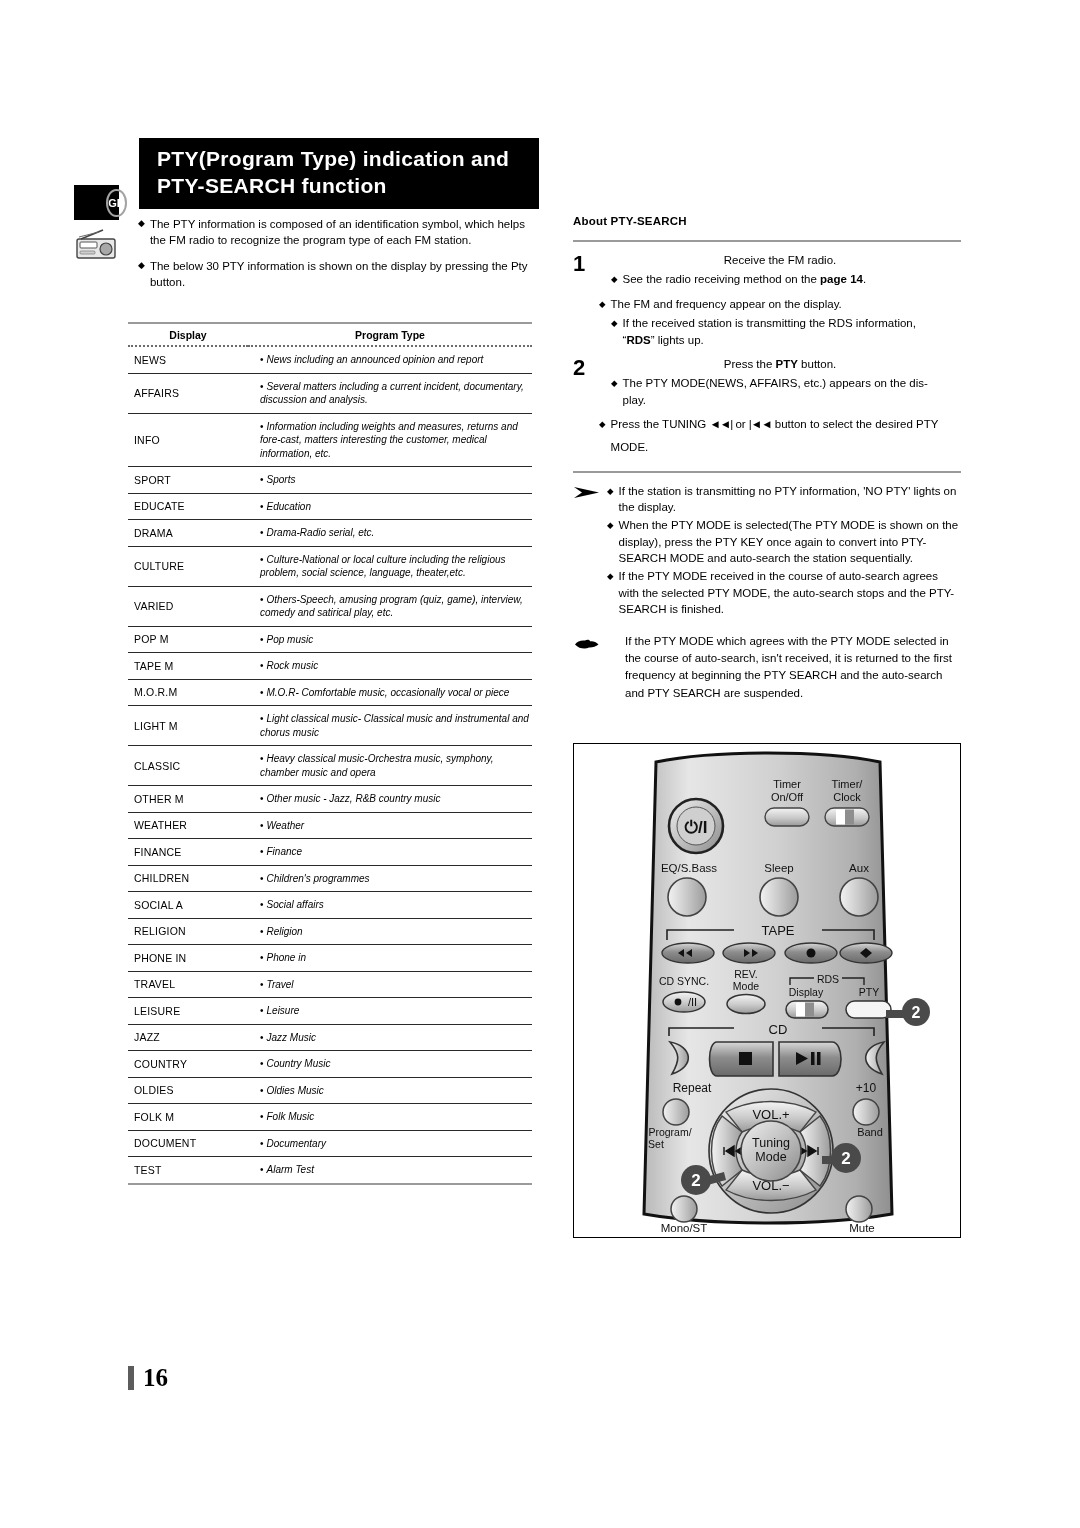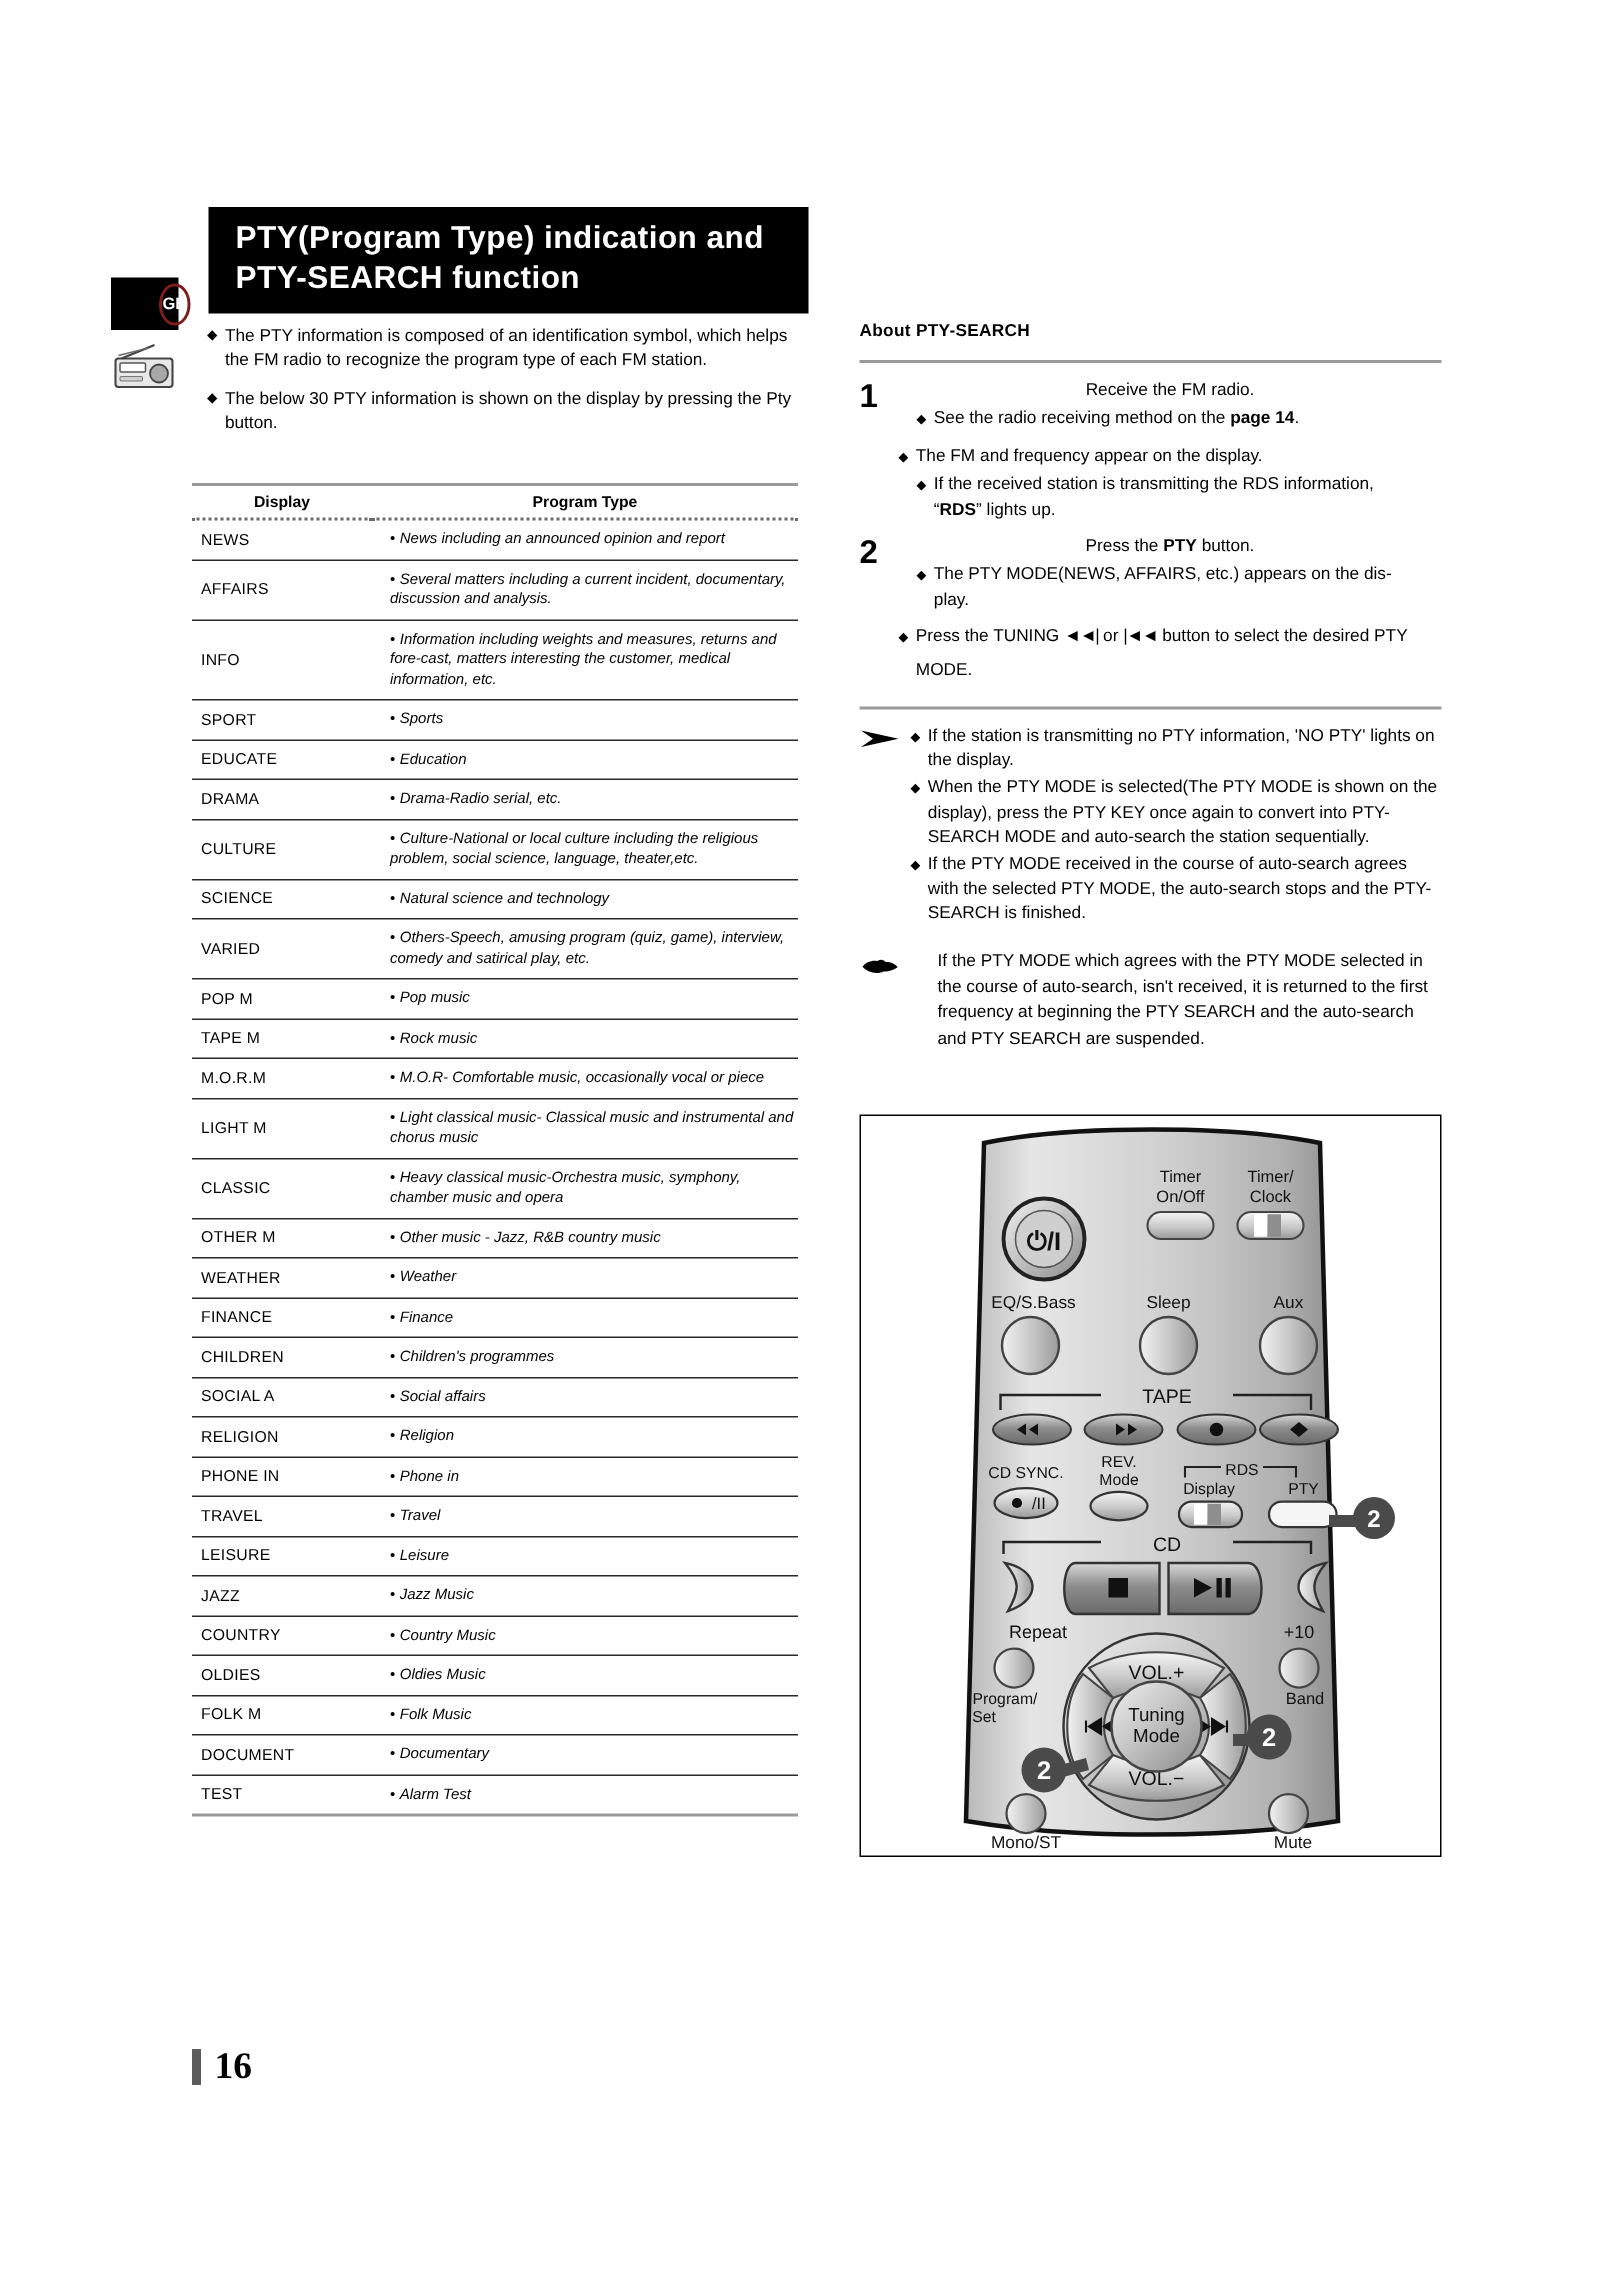--- a/index.html
+++ b/index.html
@@ -43,21 +43,21 @@
     width: 45px;
     height: 35px;
     background: #000;
     display: flex;
     align-items: center;
     justify-content: center;
   }
   .gb-badge .ring {
     width: 24px;
     height: 24px;
-    border: 2px solid #7f1d1d;
+    border: 2px solid #a3a3a3;
     border-radius: 50%;
     color: #fff;
     font-size: 11px;
     font-weight: bold;
     display: flex;
     align-items: center;
     justify-content: center;
     letter-spacing: 0px;
     margin-left: 40px;
   }
@@ -308,24 +308,20 @@
         <td class="disp">EDUCATE</td>
         <td class="desc"><span class="dot">•</span>Education</td>
       </tr>
       <tr>
         <td class="disp">DRAMA</td>
         <td class="desc"><span class="dot">•</span>Drama-Radio serial, etc.</td>
       </tr>
       <tr>
         <td class="disp">CULTURE</td>
         <td class="desc"><span class="dot">•</span>Culture-National or local culture including the religious problem, social science, language, theater,etc.</td>
-      </tr>
-      <tr>
-        <td class="disp">SCIENCE</td>
-        <td class="desc"><span class="dot">•</span>Natural science and technology</td>
       </tr>
       <tr>
         <td class="disp">VARIED</td>
         <td class="desc"><span class="dot">•</span>Others-Speech, amusing program (quiz, game), interview, comedy and satirical play, etc.</td>
       </tr>
       <tr>
         <td class="disp">POP M</td>
         <td class="desc"><span class="dot">•</span>Pop music</td>
       </tr>
       <tr>

